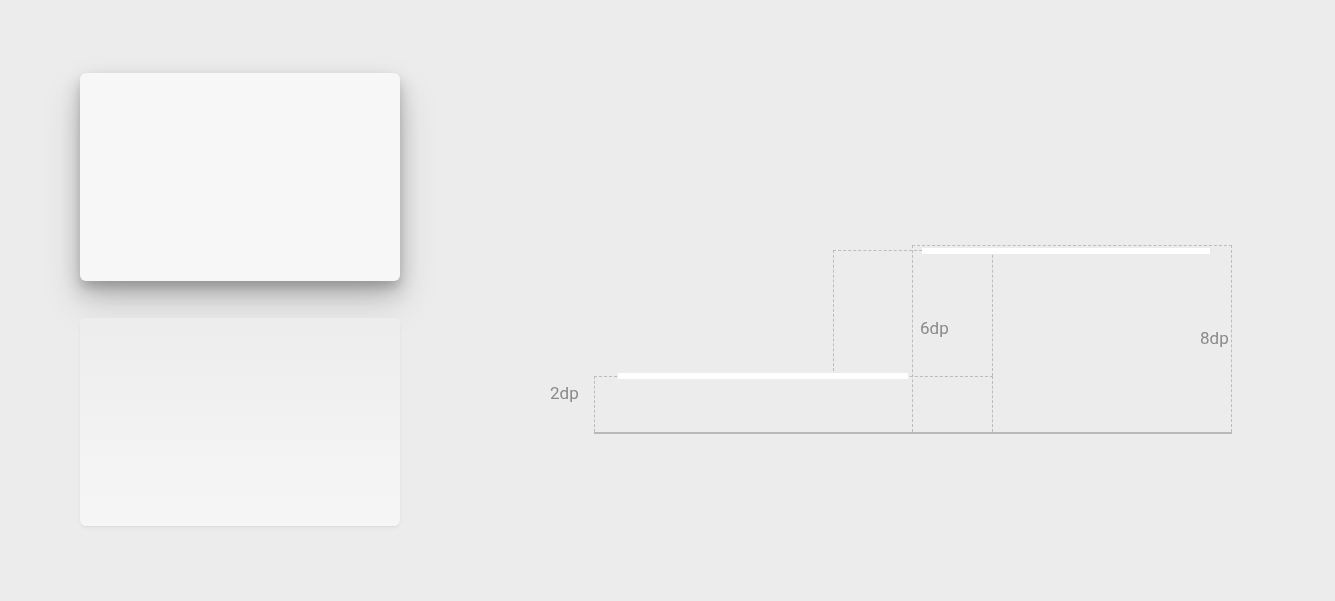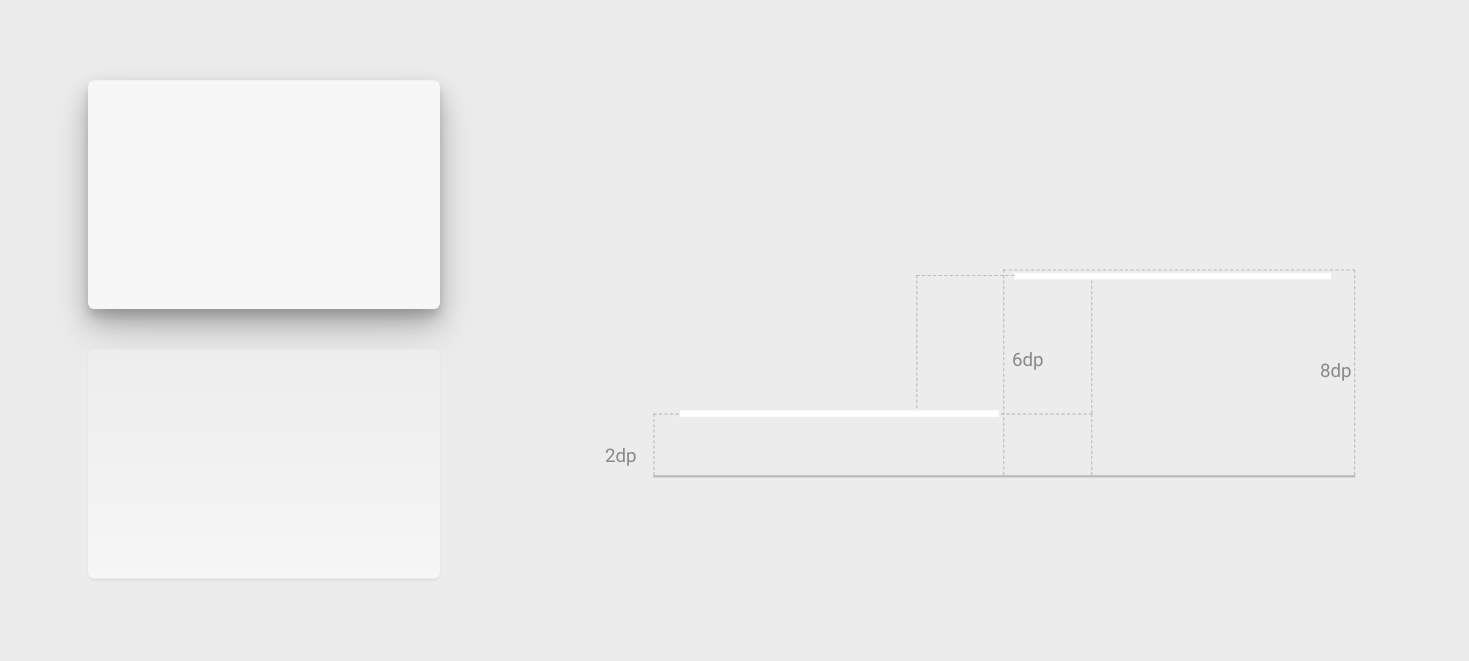--- a/index.html
+++ b/index.html
@@ -96,21 +96,21 @@
     top: 248px;   
     width: 288px;
   }
 
   .lbl {
     position: absolute;
     font-size: 17px;
     color: #8a8a8a;
     white-space: nowrap;
   }
-  .lbl-2dp { left: 550px; top: 405px; }
+  .lbl-2dp { left: 550px; top: 383px; }
   .lbl-6dp { left: 920px; top: 303px; margin-top: 15px; }
   .lbl-8dp { left: 1200px; top: 328px; }
 </style>
 </head>
 <body>
 
 <div class="stage">
 
   <div class="card card-top"></div>
   <div class="card card-bottom"></div>

